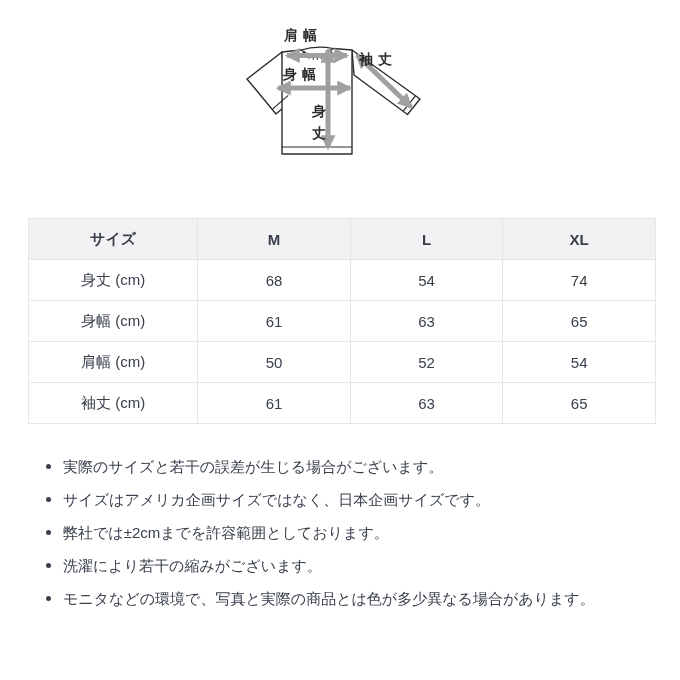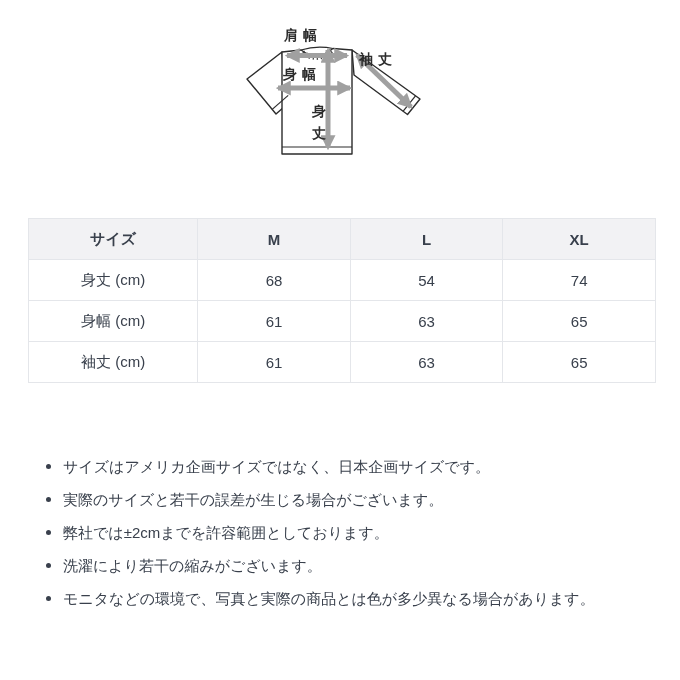--- a/index.html
+++ b/index.html
@@ -112,27 +112,33 @@
       <td>54</td>
       <td>74</td>
     </tr>
     <tr>
       <td>身幅 (cm)</td>
       <td>61</td>
       <td>63</td>
       <td>65</td>
     </tr>
     <tr>
+      <td>肩幅 (cm)</td>
+      <td>50</td>
+      <td>52</td>
+      <td>54</td>
+    </tr>
+    <tr>
       <td>袖丈 (cm)</td>
       <td>61</td>
       <td>63</td>
       <td>65</td>
     </tr>
   </tbody>
 </table>
 
 <ul class="notes">
+  <li>実際のサイズと若干の誤差が生じる場合がございます。</li>
   <li>サイズはアメリカ企画サイズではなく、日本企画サイズです。</li>
-  <li>実際のサイズと若干の誤差が生じる場合がございます。</li>
   <li>弊社では±2cmまでを許容範囲としております。</li>
   <li>洗濯により若干の縮みがございます。</li>
   <li>モニタなどの環境で、写真と実際の商品とは色が多少異なる場合があります。</li>
 </ul>
 
 </body></html>

